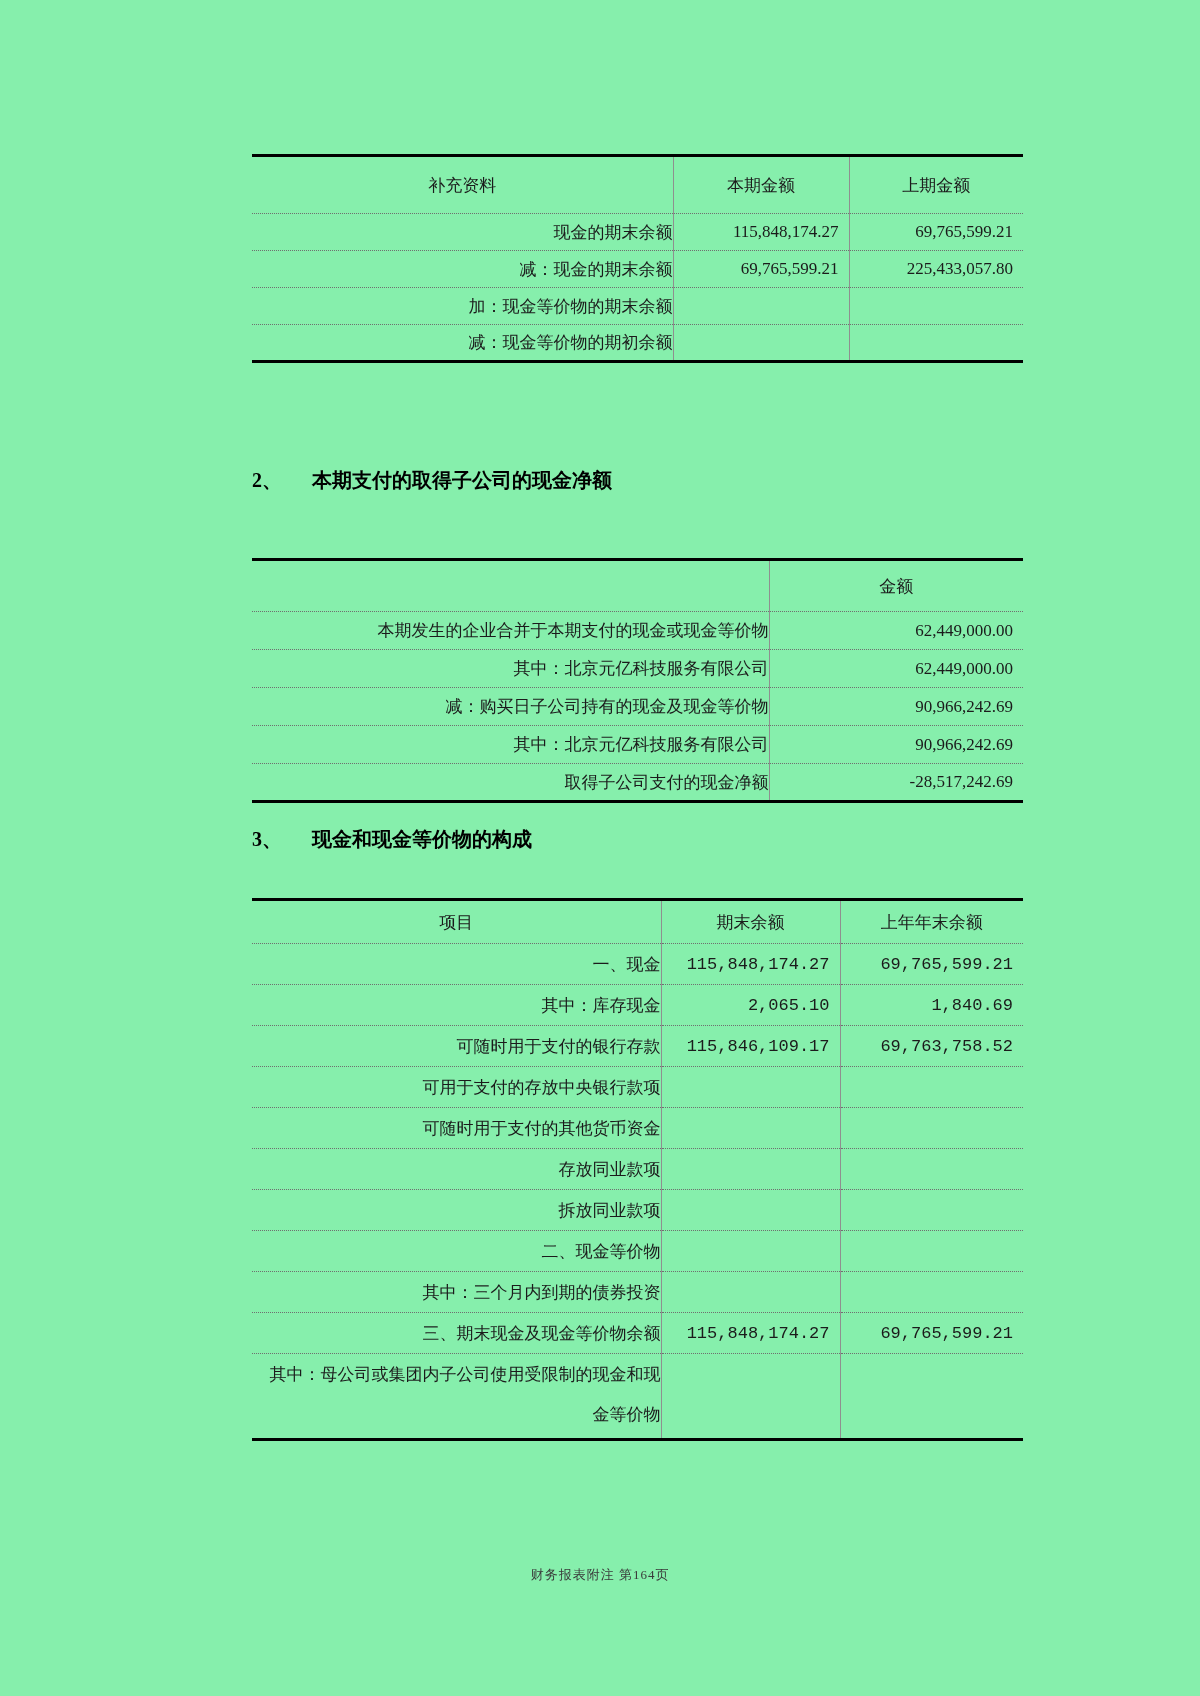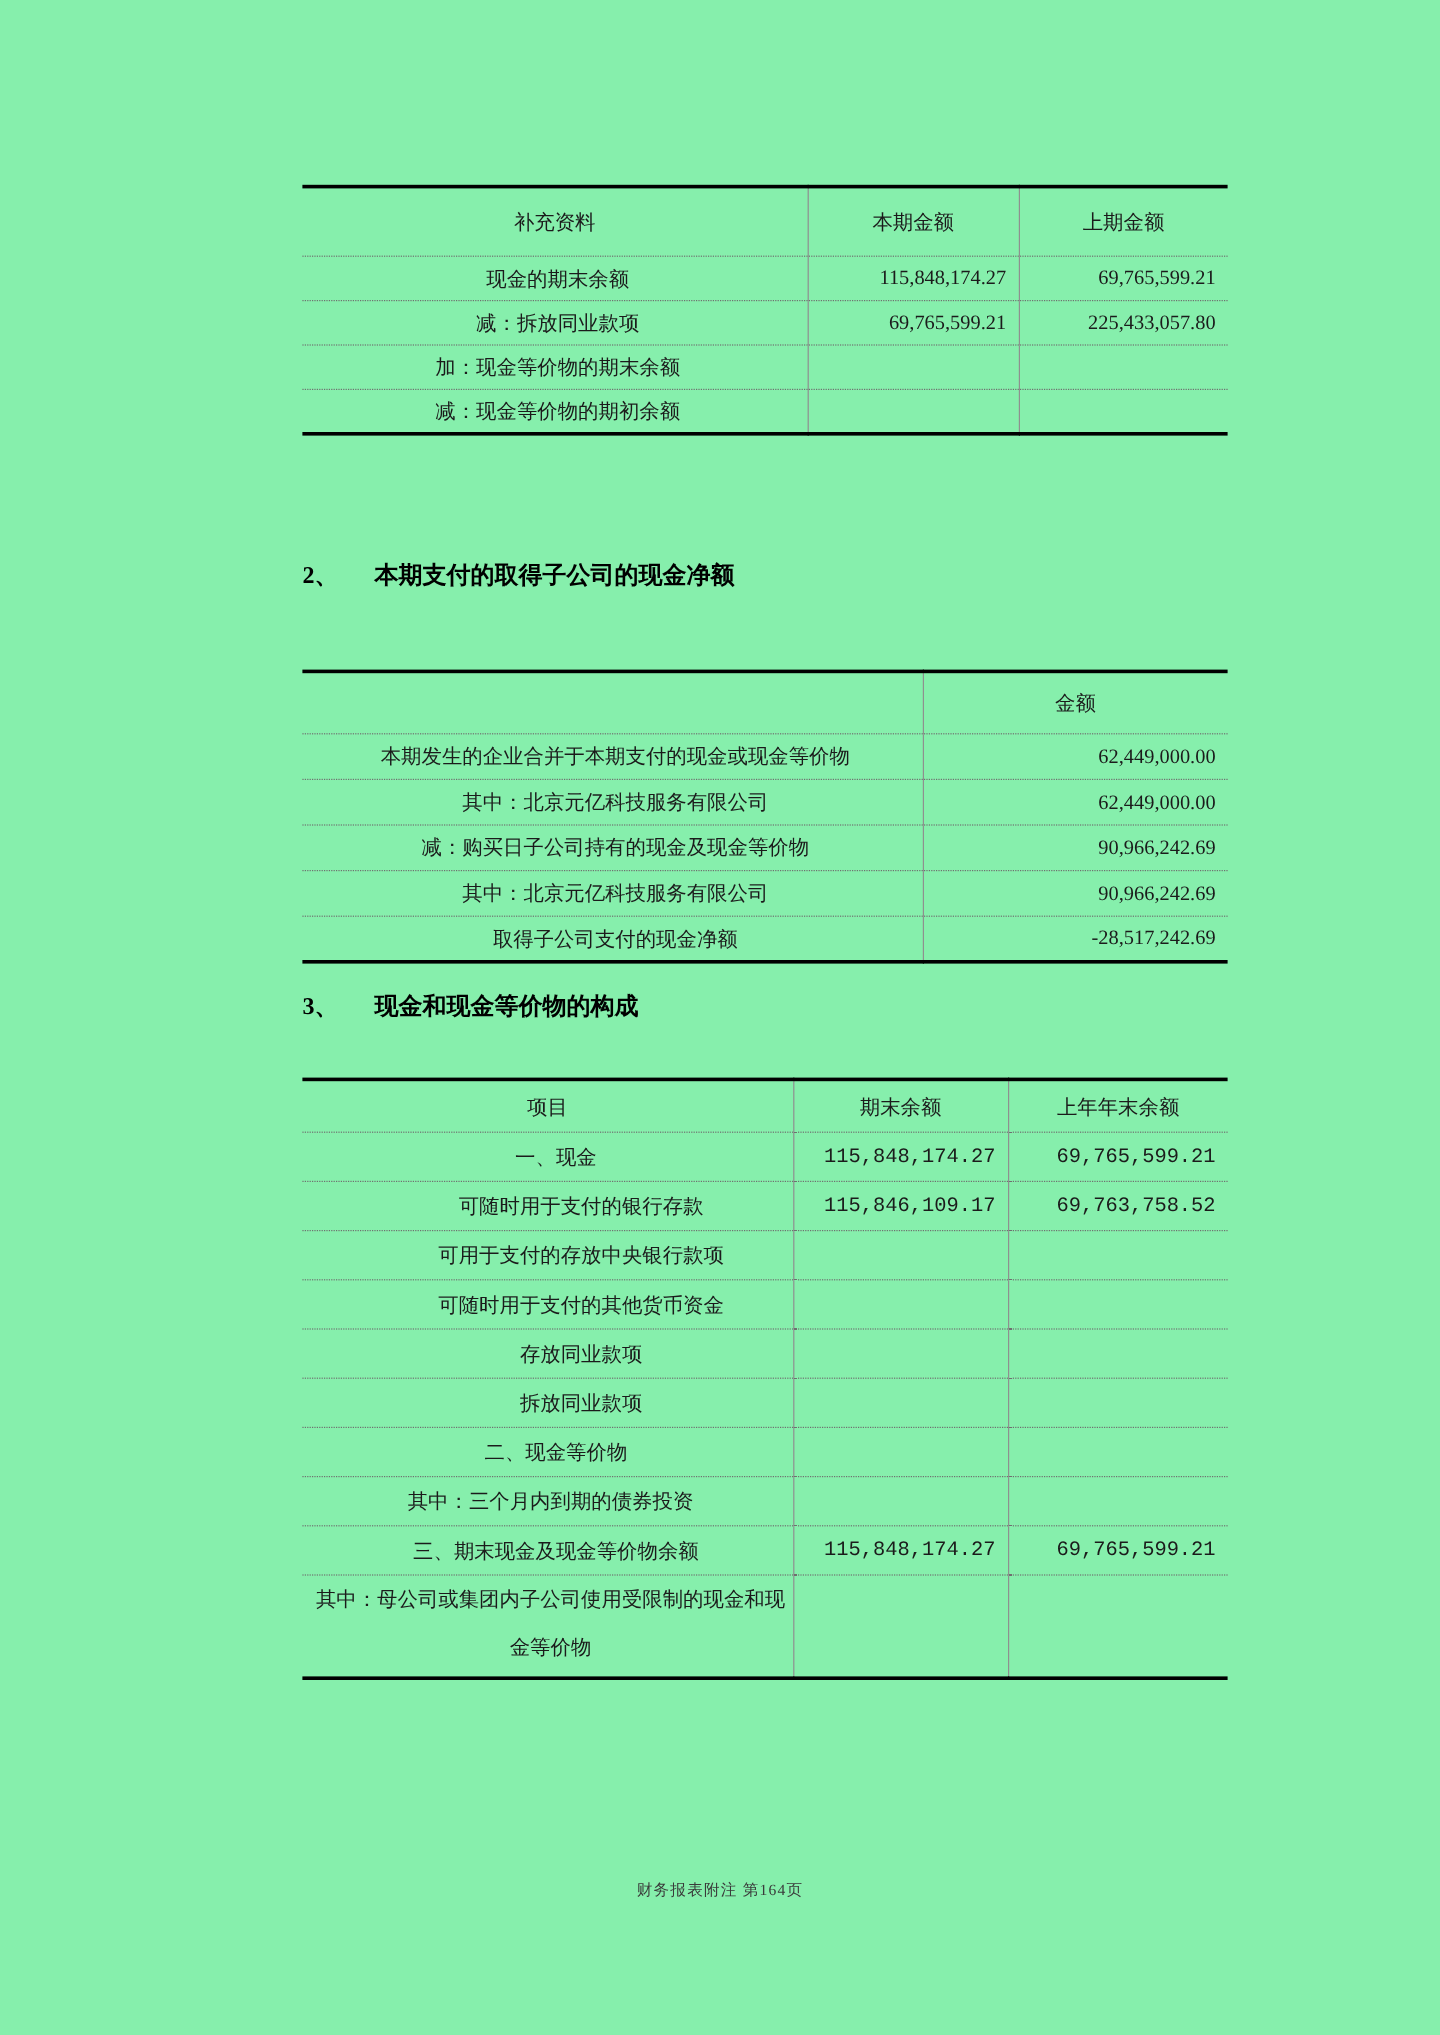--- a/index.html
+++ b/index.html
@@ -23,21 +23,21 @@
     font-size:17px;
     color:#1b1b1b;
     padding:0;
     vertical-align:middle;
     border-bottom:1px dotted #6f6f6f;
     overflow:hidden;
   }
   tr:last-child td{border-bottom:none;}
   .vline{border-left:1px solid #8f8f8f;}
   .hcell{text-align:center;}
-  .lab{text-align:center;padding-left:5px;}
+  .lab{text-align:right;padding-left:5px;}
   .ind1{padding-left:14px;}
   .ind2{padding-left:56px;}
   .num{text-align:right;padding-right:10px;}
   .wrap{line-height:40px;}
   .sec-heading{
     position:absolute;
     left:252px;
     display:flex;
     font-weight:bold;
     font-size:20px;
@@ -83,21 +83,21 @@
       <td class="hcell">补充资料</td>
       <td class="hcell vline">本期金额</td>
       <td class="hcell vline">上期金额</td>
     </tr>
     <tr>
       <td class="lab">现金的期末余额</td>
       <td class="num vline">115,848,174.27</td>
       <td class="num vline">69,765,599.21</td>
     </tr>
     <tr>
-      <td class="lab">减：拆放同业款项</td>
+      <td class="lab">减：现金的期末余额</td>
       <td class="num vline">69,765,599.21</td>
       <td class="num vline">225,433,057.80</td>
     </tr>
     <tr>
       <td class="lab">加：现金等价物的期末余额</td>
       <td class="num vline"></td>
       <td class="num vline"></td>
     </tr>
     <tr>
       <td class="lab">减：现金等价物的期初余额</td>
@@ -161,20 +161,25 @@
       <td class="hcell">项目</td>
       <td class="hcell vline">期末余额</td>
       <td class="hcell vline">上年年末余额</td>
     </tr>
     <tr>
       <td class="lab ind1">一、现金</td>
       <td class="num vline">115,848,174.27</td>
       <td class="num vline">69,765,599.21</td>
     </tr>
     <tr>
+      <td class="lab">其中：库存现金</td>
+      <td class="num vline">2,065.10</td>
+      <td class="num vline">1,840.69</td>
+    </tr>
+    <tr>
       <td class="lab ind2">可随时用于支付的银行存款</td>
       <td class="num vline">115,846,109.17</td>
       <td class="num vline">69,763,758.52</td>
     </tr>
     <tr>
       <td class="lab ind2">可用于支付的存放中央银行款项</td>
       <td class="num vline"></td>
       <td class="num vline"></td>
     </tr>
     <tr>

